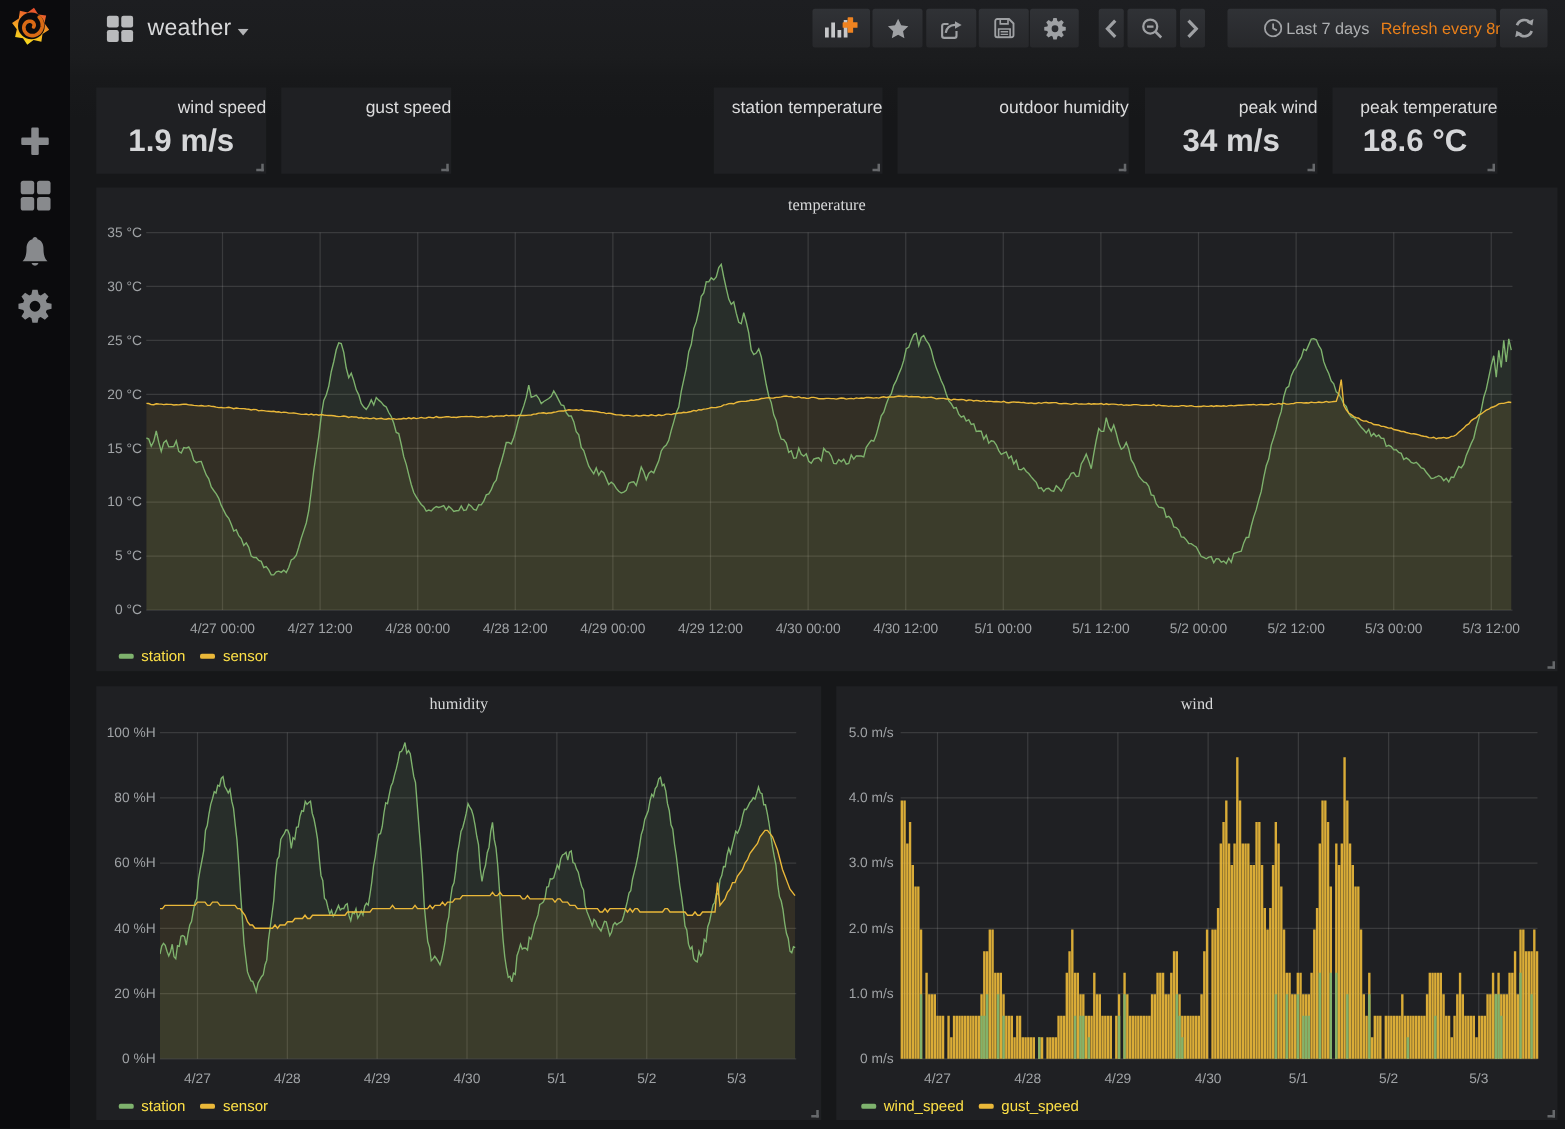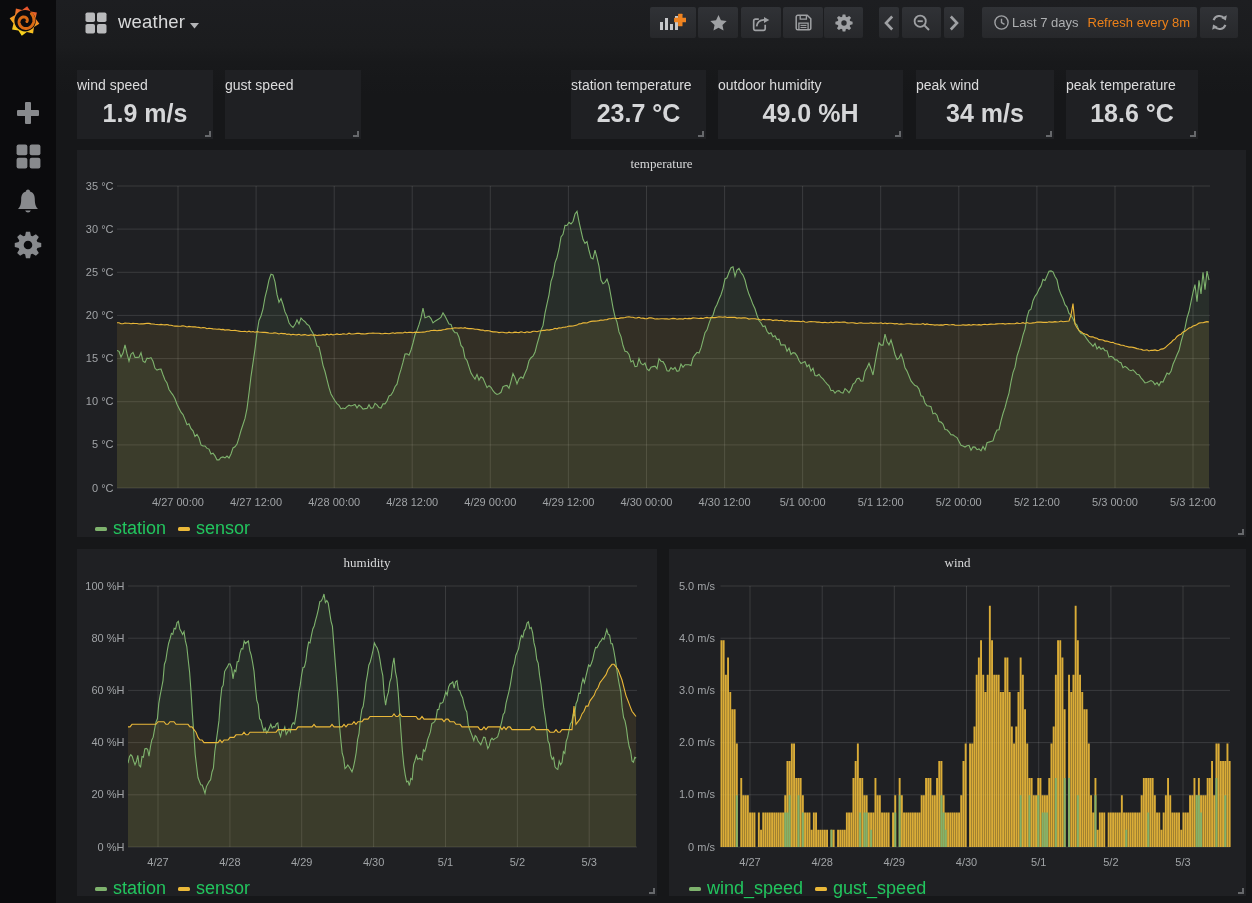--- a/index.html
+++ b/index.html
@@ -4,29 +4,29 @@
 html,body { width:1252px; height:903px; overflow:hidden; background:#161719; font-family:"Liberation Sans",sans-serif; }
 #page { position:relative; width:1252px; height:903px; background:linear-gradient(#1d1e21 0px, #1b1c1e 46px, #18191b 62px, #161719 95px); }
 #sidebar { position:absolute; left:0; top:0; width:56px; height:903px; background:#0b0b0d; z-index:5; }
 .sb-item { position:absolute; left:0; width:56px; display:flex; justify-content:center; }
 #navbar { position:absolute; left:56px; top:0; width:1203px; height:46px; }
 .nav-grid { position:absolute; left:29px; top:12px; }
 .nav-title { position:absolute; left:62px; top:11px; font-size:18.5px; color:#d8d9da; letter-spacing:0.2px; }
 .nav-caret { position:absolute; left:134px; top:23px; line-height:0; }
 .btn { position:absolute; top:7px; height:31px; background:linear-gradient(#303236,#27282b); border-radius:2px; display:flex; align-items:center; justify-content:center; white-space:nowrap; }
 .btn svg { flex:0 0 auto; }
-.btn.tp { justify-content:flex-start; padding-left:12px; }
+.btn.tp { justify-content:flex-start; padding-left:29px; }
 .tp-text { font-size:13px; color:#aeb0b2; margin-left:3px; }
 .tp-orange { font-size:13px; color:#eb8019; margin-left:9px; font-weight:500; }
 .panel { position:absolute; background:#1f2023; }
-.stat-label { text-align:left; margin-top:7px; font-size:14px; font-weight:500; color:#dcdcdd; }
+.stat-label { text-align:right; margin-top:7px; font-size:14px; font-weight:500; color:#dcdcdd; }
 .stat-value { text-align:center; margin-top:8px; font-size:25px; font-weight:700; color:#d5d6d8; letter-spacing:0px; line-height:1; }
 .panel-title { position:absolute; top:6px; left:0; right:0; text-align:center; font-size:13px; font-weight:500; color:#d8d9da;font-family:Liberation Serif, serif; }
 .rsz { position:absolute; right:2px; bottom:2px; width:6px; height:6px; border-right:2px solid #66686b; border-bottom:2px solid #66686b; }
-.legend { position:absolute; display:flex; align-items:center; font-size:18px; color:#22c55e;justify-content:flex-end; }
+.legend { position:absolute; display:flex; align-items:center; font-size:12px; color:#fde047;justify-content:flex-end; }
 .lg-dash { width:12px; height:4px; border-radius:1.5px; margin-right:6px; }
 .lg-txt { margin-right:12px; }
 </style></head>
 <body>
 <div id="page">
 <div id="sidebar">
   <div class="sb-item" style="top:5px;justify-content:flex-start;padding-left:9px">
         <svg width="31" height="32" viewBox="0 0 31 32">
 <defs>
             <linearGradient id="glg" x1="0.2" y1="1" x2="0.5" y2="0">
@@ -161,26 +161,24 @@
 <div class="stat-label">wind speed</div>
       <div class="stat-value">1.9 m/s</div>
       <div class="rsz"></div>
     </div>
 <div class="panel" style="left:225px;top:70px;width:136px;height:69px">
 <div class="stat-label">gust speed</div>
       <div class="rsz"></div>
     </div>
 <div class="panel" style="left:571px;top:70px;width:135px;height:69px">
 <div class="stat-label">station temperature</div>
-      <div class="stat-value">23.7 °C</div>
       <div class="rsz"></div>
     </div>
 <div class="panel" style="left:718px;top:70px;width:185px;height:69px">
 <div class="stat-label">outdoor humidity</div>
-      <div class="stat-value">49.0 %H</div>
       <div class="rsz"></div>
     </div>
 <div class="panel" style="left:916px;top:70px;width:138px;height:69px">
 <div class="stat-label">peak wind</div>
       <div class="stat-value">34 m/s</div>
       <div class="rsz"></div>
     </div>
 <div class="panel" style="left:1066px;top:70px;width:132px;height:69px">
 <div class="stat-label">peak temperature</div>
       <div class="stat-value">18.6 °C</div>

